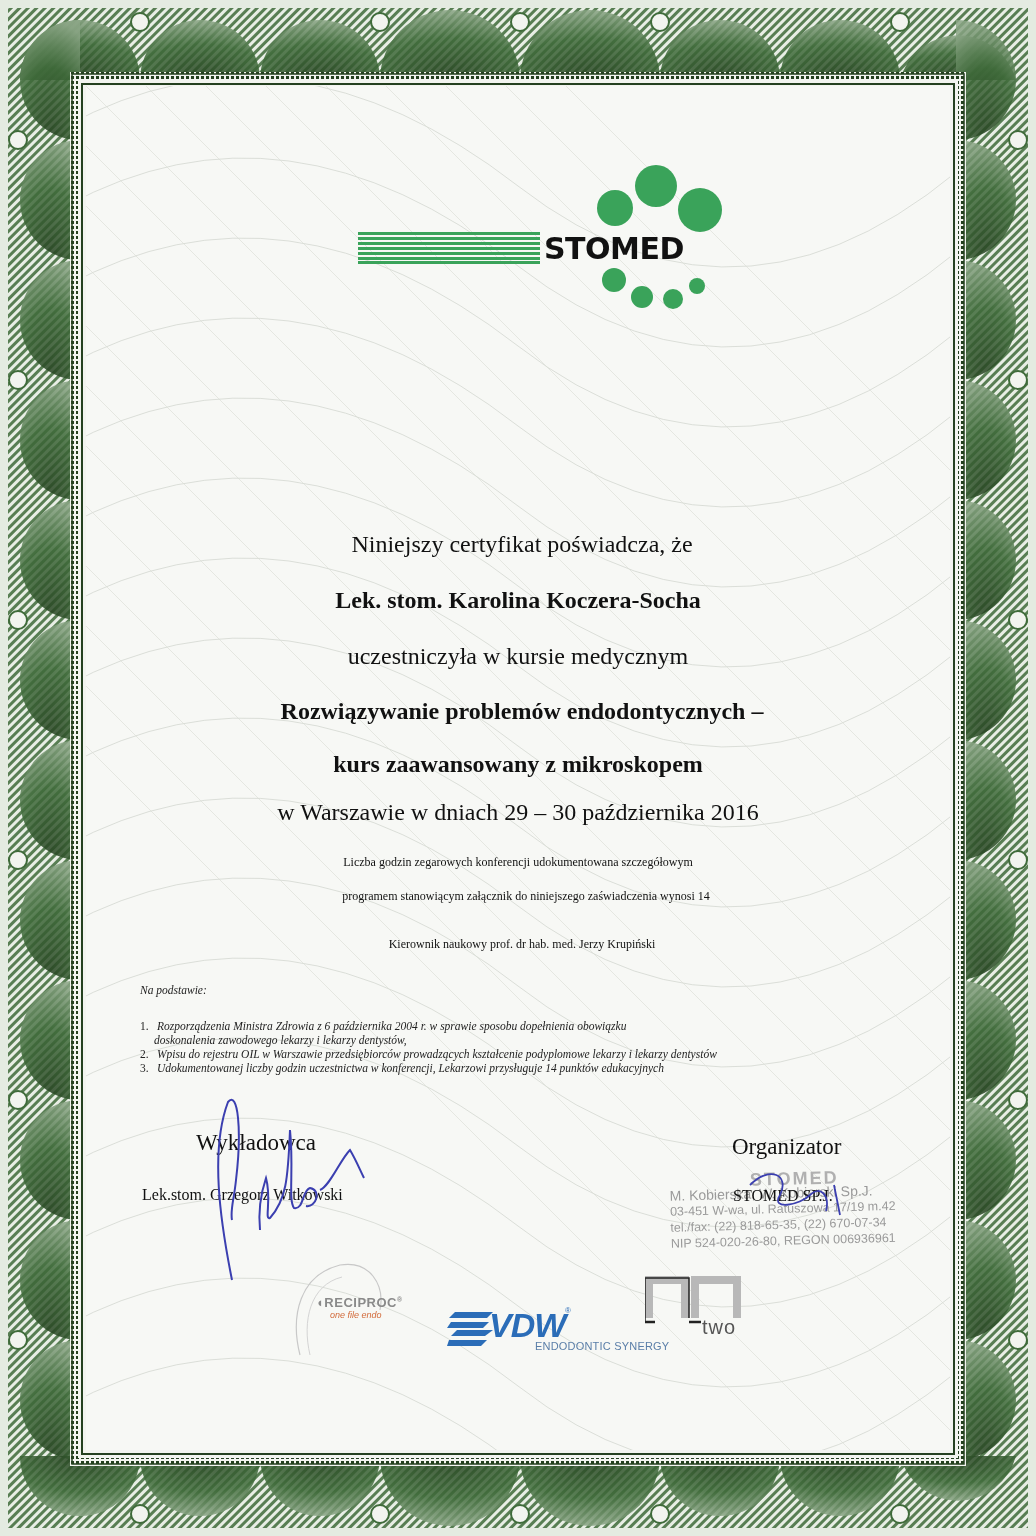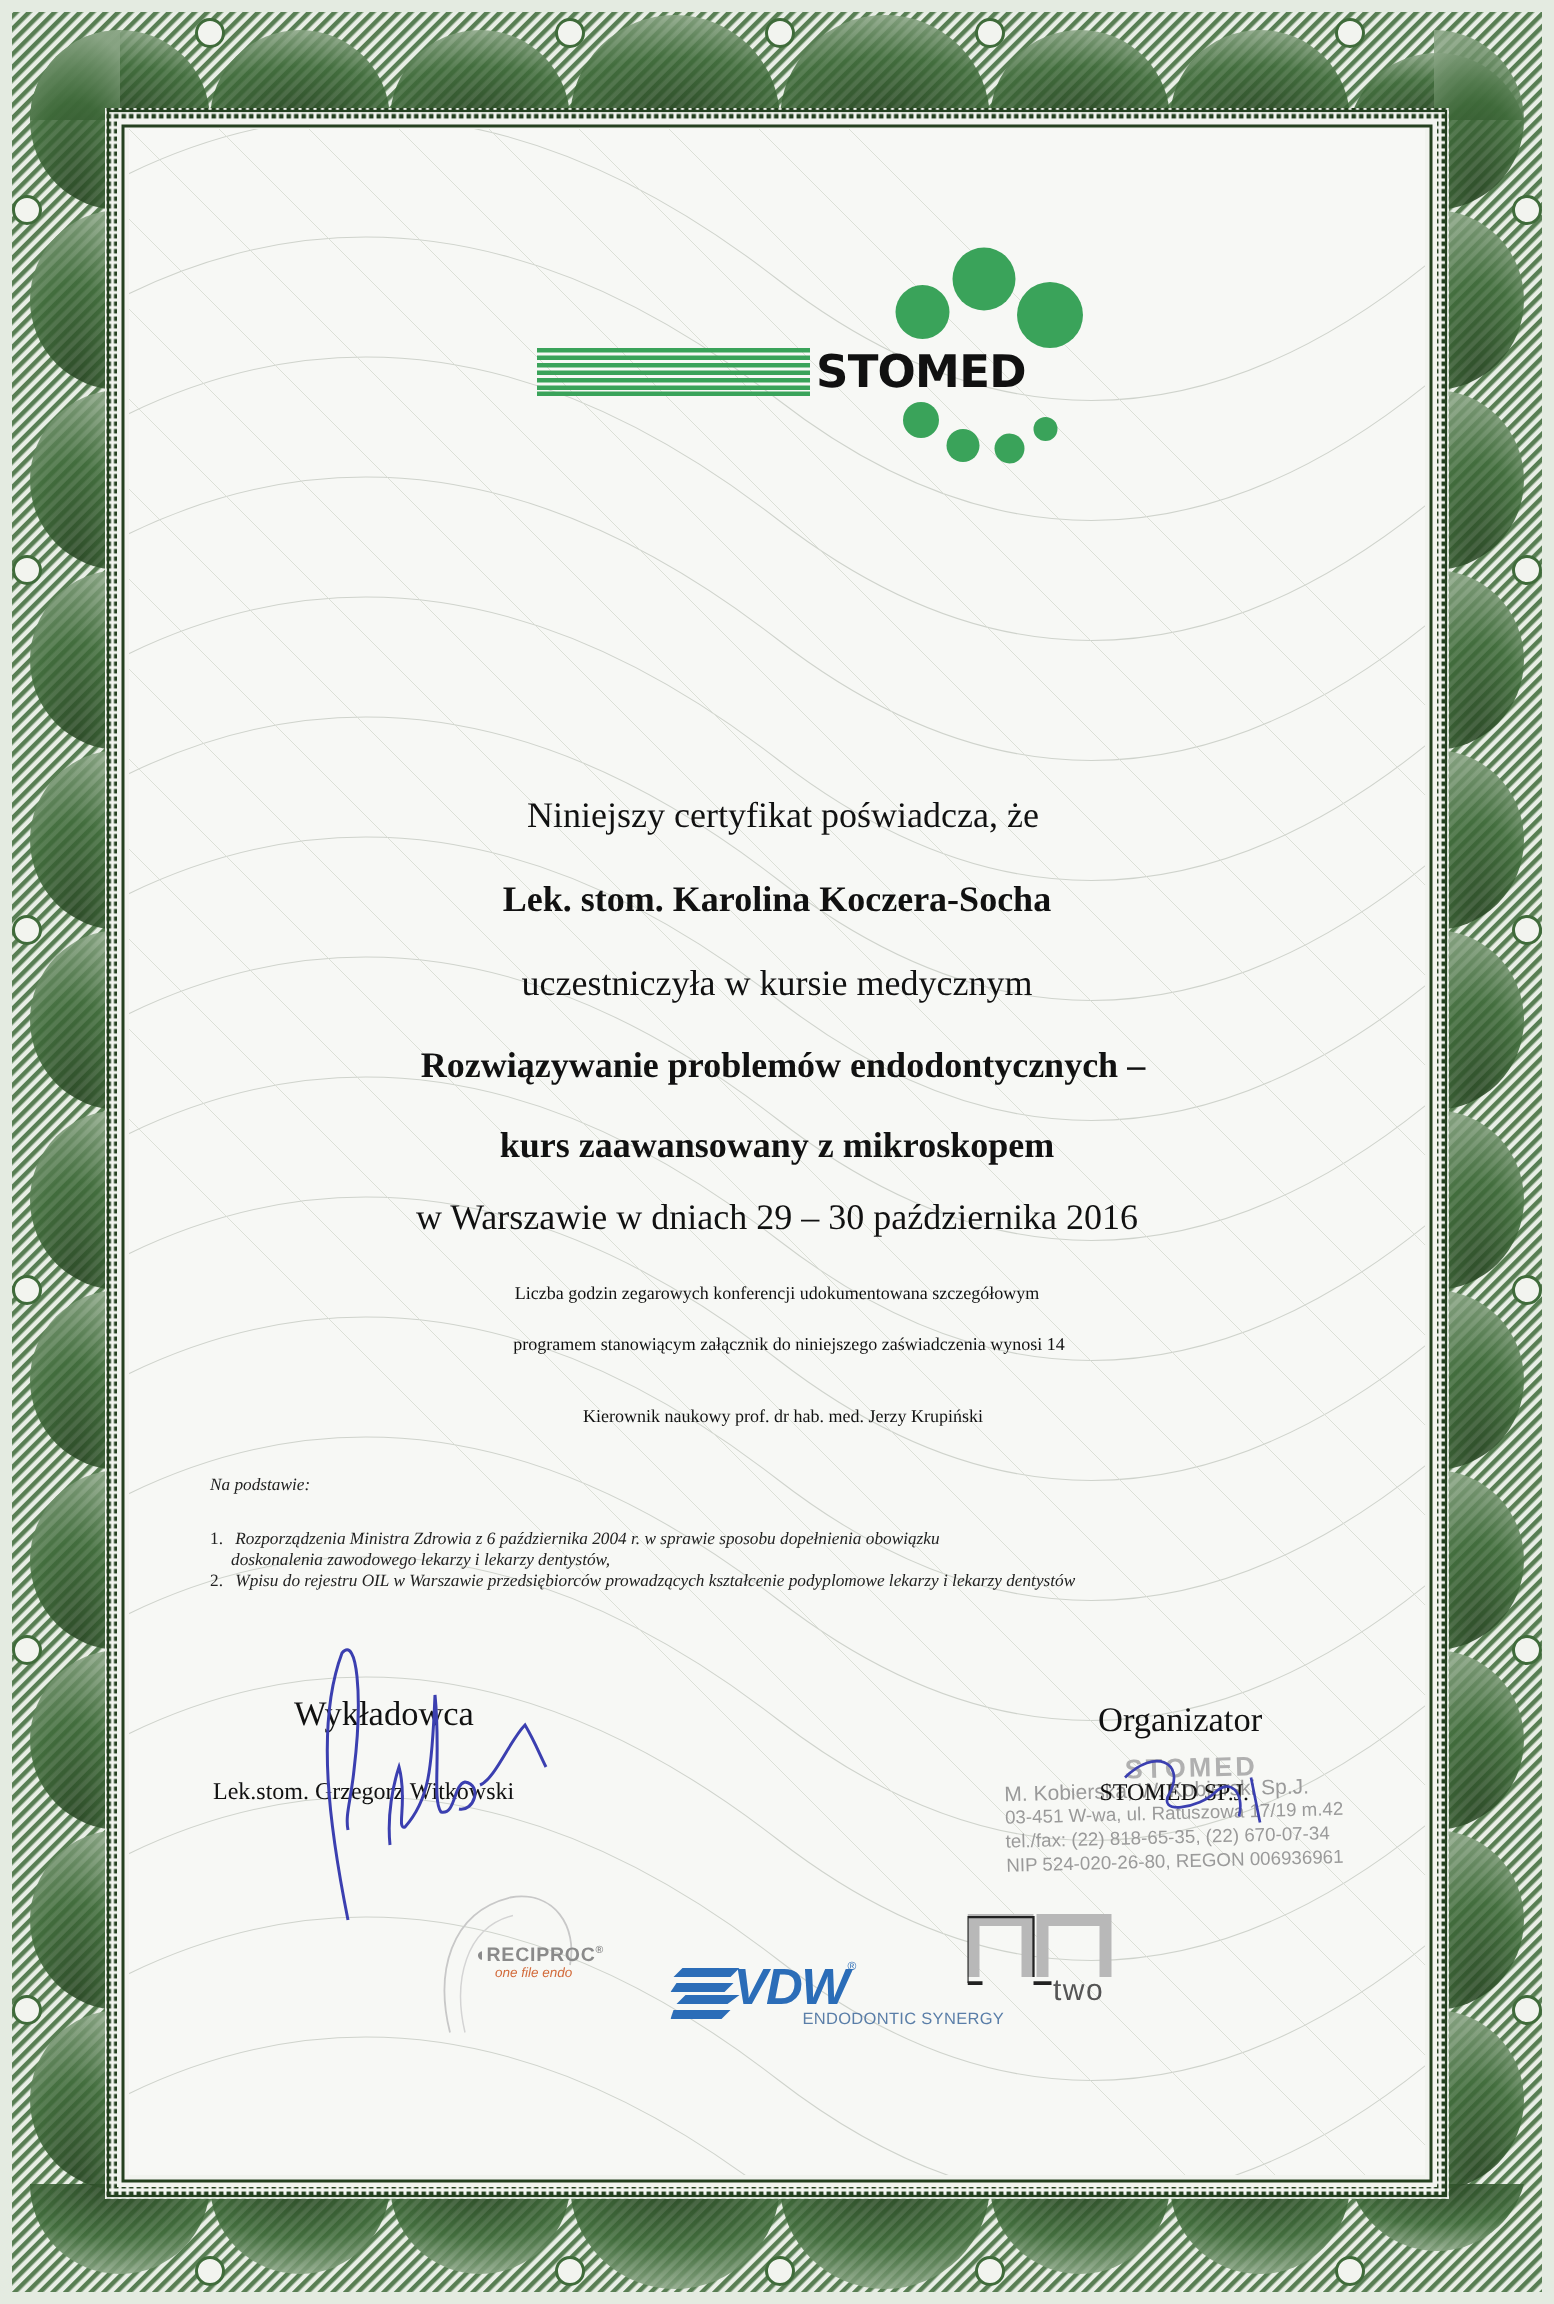--- a/index.html
+++ b/index.html
@@ -219,20 +219,24 @@
   <div class="legal" style="top:984px;">Na podstawie:</div>
   <div class="legal" style="top:1020px;">
     <span class="num">1.</span>
     <span>Rozporządzenia Ministra Zdrowia z 6 października 2004 r. w sprawie sposobu dopełnienia obowiązku</span>
   </div>
   <div class="legal" style="top:1034px;left:154px;">doskonalenia zawodowego lekarzy i lekarzy dentystów,</div>
   <div class="legal" style="top:1048px;">
     <span class="num">2.</span>
     <span>Wpisu do rejestru OIL w Warszawie przedsiębiorców prowadzących kształcenie podyplomowe lekarzy i lekarzy dentystów</span>
   </div>
+  <div class="legal" style="top:1062px;">
+    <span class="num">3.</span>
+    <span>Udokumentowanej liczby godzin  uczestnictwa w konferencji, Lekarzowi przysługuje 14 punktów edukacyjnych</span>
+  </div>
 
   <div class="sig-label" style="left:196px;top:1130px;">Wykładowca</div>
   <div class="sig-name" style="left:142px;top:1186px;">Lek.stom. Grzegorz Witkowski</div>
   <svg class="abs" style="left:190px;top:1090px;" width="230" height="200" viewBox="0 0 230 200">
     <path d="M 42 190 C 30 130, 20 60, 38 12 C 48 0, 52 40, 46 90 C 44 110, 40 120, 42 130" fill="none" stroke="#3b3fb0" stroke-width="2"></path>
     <path d="M 70 140 C 68 120, 72 100, 76 88 C 82 110, 74 130, 80 128 C 96 110, 98 90, 100 40 C 104 80, 98 110, 104 118 C 114 120, 112 100, 120 98 C 132 100, 126 118, 116 116" fill="none" stroke="#3b3fb0" stroke-width="2"></path>
     <path d="M 130 100 C 140 96, 150 70, 160 60 C 166 70, 170 80, 174 88" fill="none" stroke="#3b3fb0" stroke-width="2"></path>
   </svg>
 
   <div class="sig-label" style="left:732px;top:1134px;">Organizator</div>

